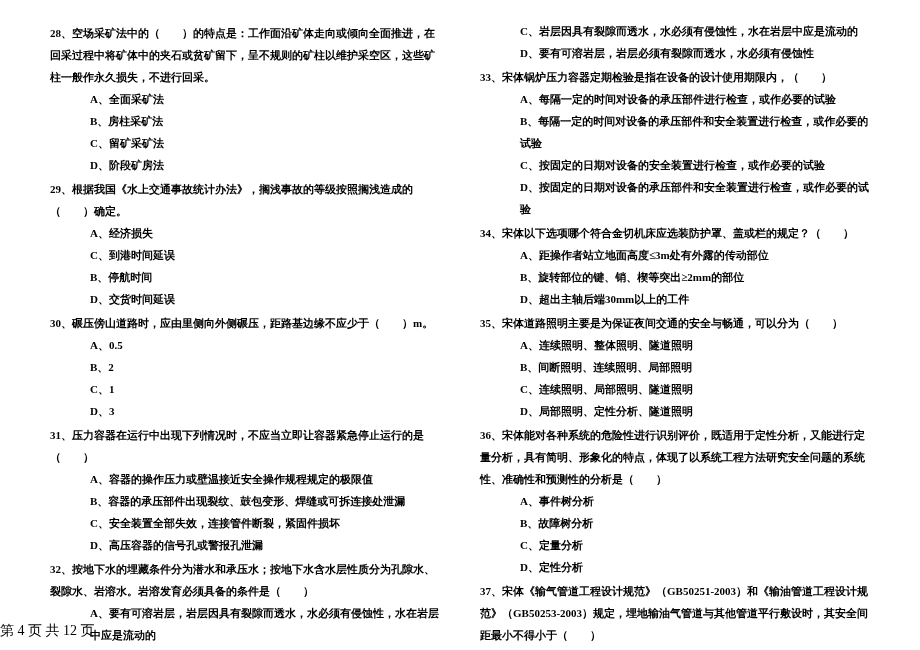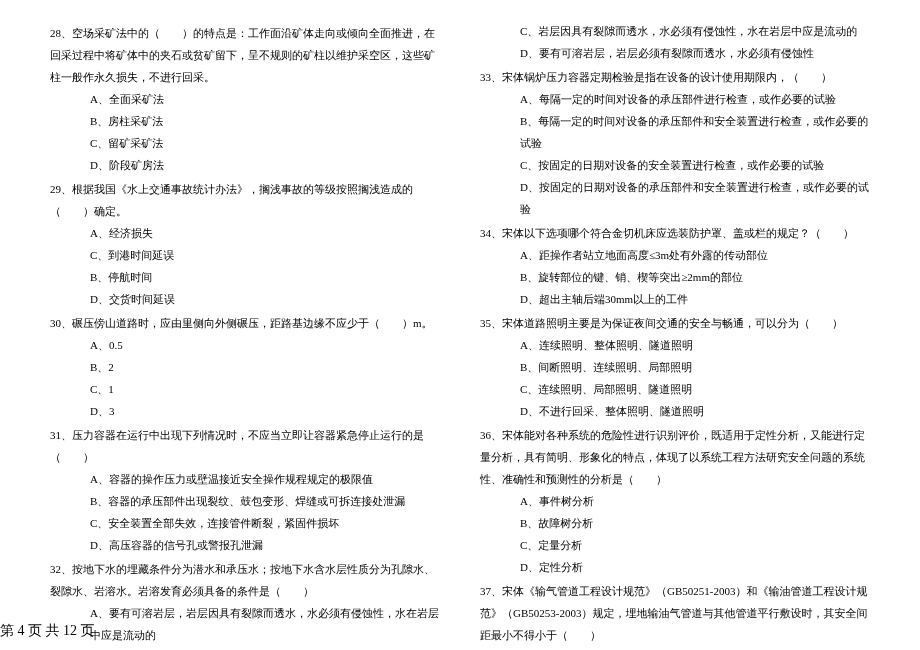--- a/index.html
+++ b/index.html
@@ -14,20 +14,21 @@
       font-family: "SimSun", serif;
       font-size: 11px;
       color: #000;
       padding: 20px 50px 20px 50px;
       position: relative;
     }
     .page-container {
       display: flex;
       gap: 40px;
       height: 590px;
+      font-weight: bold;
     }
     .column {
       flex: 1;
       line-height: 2.0;
     }
     .question-head {
       margin-top: 2px;
     }
     .option {
       padding-left: 40px;
@@ -88,21 +89,21 @@
 
     <div class="question-head">34、宋体以下选项哪个符合金切机床应选装防护罩、盖或栏的规定？（　　）</div>
     <div class="option">A、距操作者站立地面高度≤3m处有外露的传动部位</div>
     <div class="option">B、旋转部位的键、销、楔等突出≥2mm的部位</div>
     <div class="option">D、超出主轴后端30mm以上的工件</div>
 
     <div class="question-head">35、宋体道路照明主要是为保证夜间交通的安全与畅通，可以分为（　　）</div>
     <div class="option">A、连续照明、整体照明、隧道照明</div>
     <div class="option">B、间断照明、连续照明、局部照明</div>
     <div class="option">C、连续照明、局部照明、隧道照明</div>
-    <div class="option">D、不进行回采、整体照明、隧道照明</div>
+    <div class="option">D、局部照明、定性分析、隧道照明</div>
 
     <div class="question-head">36、宋体能对各种系统的危险性进行识别评价，既适用于定性分析，又能进行定量分析，具有简明、形象化的特点，体现了以系统工程方法研究安全问题的系统性、准确性和预测性的分析是（　　）</div>
     <div class="option">A、事件树分析</div>
     <div class="option">B、故障树分析</div>
     <div class="option">C、定量分析</div>
     <div class="option">D、定性分析</div>
 
     <div class="question-head">37、宋体《输气管道工程设计规范》（GB50251-2003）和《输油管道工程设计规范》（GB50253-2003）规定，埋地输油气管道与其他管道平行敷设时，其安全间距最小不得小于（　　）</div>
   </div>
 </div>

